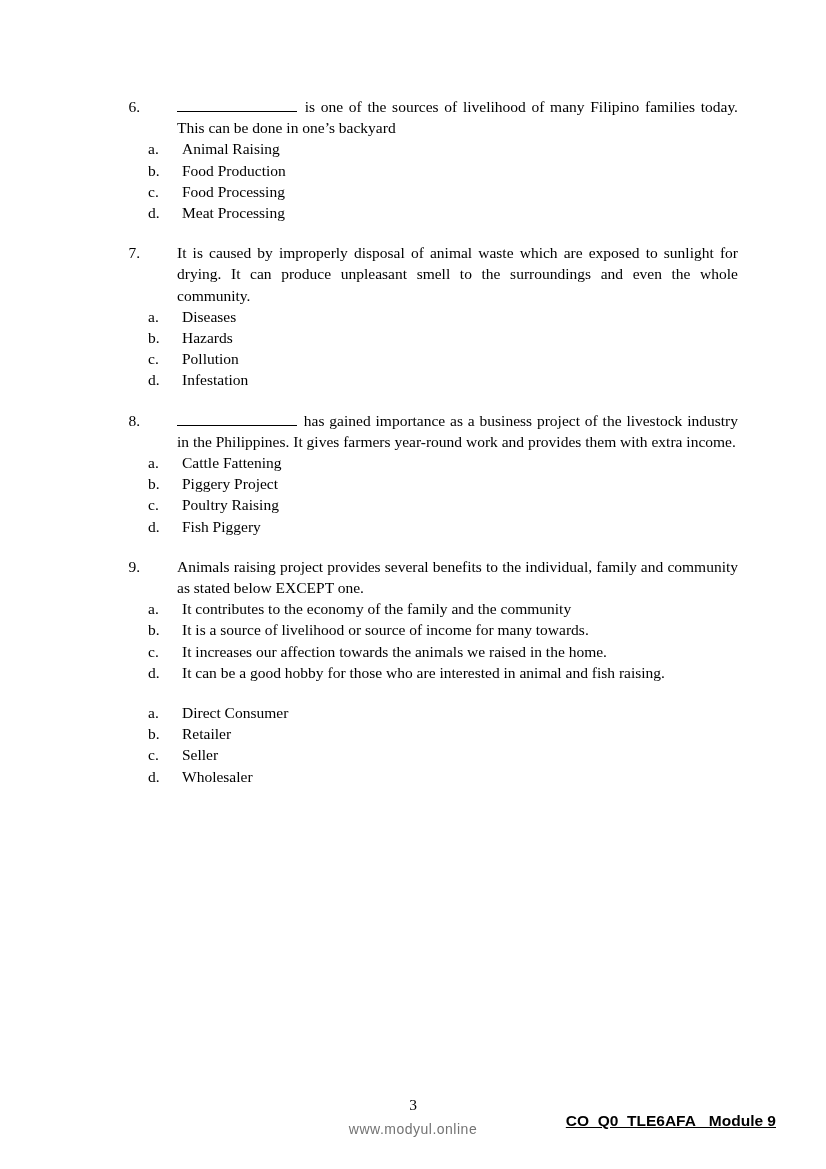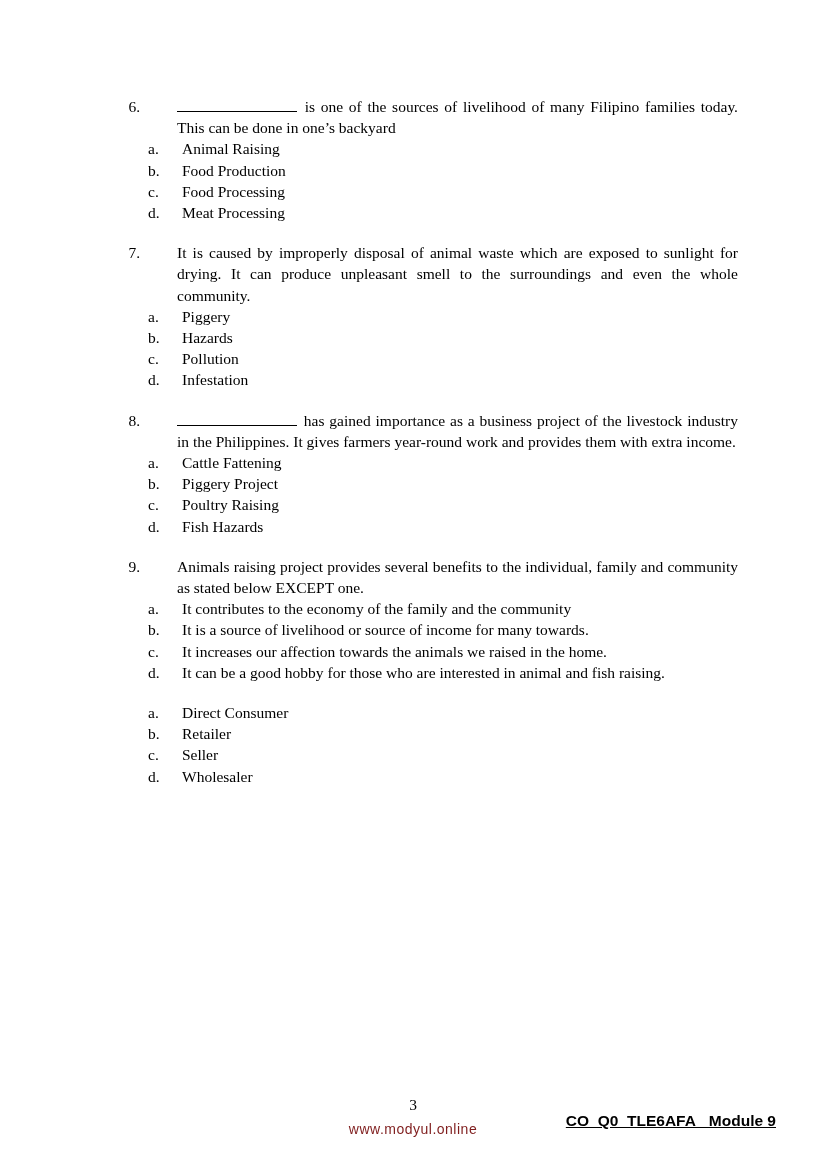--- a/index.html
+++ b/index.html
@@ -98,21 +98,21 @@
     font-family: "Liberation Sans", sans-serif;
     text-decoration: underline;
   }
   .watermark {
     position: absolute;
     left: 0;
     right: 0;
     top: 1121px;
     text-align: center;
     font-size: 14px;
-    color: #7f1d1d;
+    color: #737373;
     font-family: "Liberation Sans", sans-serif;
     letter-spacing: 0.5px;
   }
 </style>
 </head>
 <body>
 
 <div class="page">
   <div class="content">
 
@@ -141,21 +141,21 @@
 
     <div class="qgap"></div>
 
     <div class="qblock">
       <div class="qnum">7.</div>
       <div class="qtext">It is caused by improperly disposal of animal waste which are exposed to sunlight for drying. It can produce unpleasant smell to the surroundings and even the whole community.</div>
     </div>
     <div class="choices">
       <div class="choice">
         <div class="clet">a.</div>
-        <div class="ctext">Piggery</div>
+        <div class="ctext">Diseases</div>
       </div>
       <div class="choice">
         <div class="clet">b.</div>
         <div class="ctext">Hazards</div>
       </div>
       <div class="choice">
         <div class="clet">c.</div>
         <div class="ctext">Pollution</div>
       </div>
       <div class="choice">
@@ -178,21 +178,21 @@
       <div class="choice">
         <div class="clet">b.</div>
         <div class="ctext">Piggery Project</div>
       </div>
       <div class="choice">
         <div class="clet">c.</div>
         <div class="ctext">Poultry Raising</div>
       </div>
       <div class="choice">
         <div class="clet">d.</div>
-        <div class="ctext">Fish Hazards</div>
+        <div class="ctext">Fish Piggery</div>
       </div>
     </div>
 
     <div class="qgap"></div>
 
     <div class="qblock">
       <div class="qnum">9.</div>
       <div class="qtext">Animals raising project provides several benefits to the individual, family and community as stated below EXCEPT one.</div>
     </div>
     <div class="choices">

